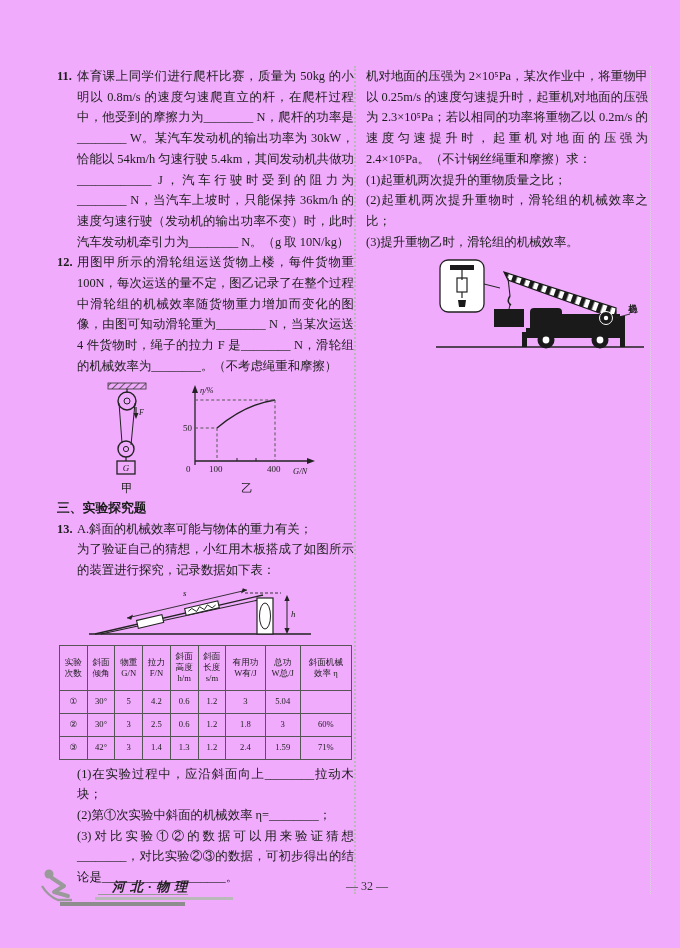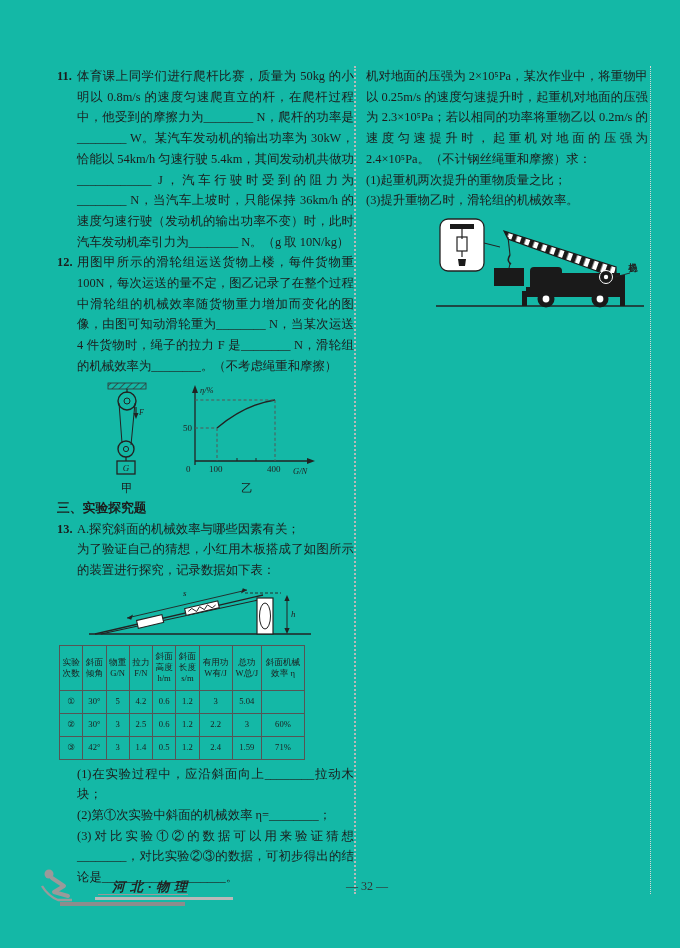--- a/index.html
+++ b/index.html
@@ -1,39 +1,39 @@
 <!DOCTYPE html>
 <html><head>
 <meta charset="utf-8">
 <style>
   html,body{margin:0;padding:0;}
   body{
     width:680px;height:948px;position:relative;background:#ffffff;
     font-family:"Liberation Serif","DejaVu Serif",serif;color:#1c1c1c;
     overflow:hidden;
   }
-  .sheet{position:absolute;inset:0;background:#14b8a6;}
+  .sheet{position:absolute;inset:0;background:#f0abfc;}
   .divider{position:absolute;left:354px;top:66px;height:828px;border-left:2px dotted #b9b9b9;}
   .edge{position:absolute;left:650px;top:66px;height:828px;border-left:1px dotted #d8d8d8;}
 
   .col-left{position:absolute;left:57px;top:66px;width:297px;}
   .col-right{position:absolute;left:366px;top:66px;width:282px;}
 
   .txt{font-size:12.4px;line-height:20.7px;text-align:justify;text-justify:inter-ideograph;}
   .prob{position:relative;padding-left:20px;}
   .prob .num{position:absolute;left:0;top:0;font-weight:700;}
   .sec{font-weight:700;font-size:12.8px;line-height:20px;margin:1px 0 1px 0;}
   .sub{padding-left:20px;}
 
   .fig12{display:flex;align-items:flex-end;gap:10px;margin:4px 0 2px 34px;}
   .figcap{text-align:center;font-size:11.5px;}
 
   .incline-wrap{margin:3px 0 3px 28px;}
 
-  table.data{border-collapse:collapse;margin:2px 0 4px 2px;width:246px;font-size:8.6px;line-height:11px;}
+  table.data{border-collapse:collapse;margin:2px 0 4px 2px;width:293px;font-size:8.6px;line-height:11px;}
   table.data th,table.data td{border:1px solid #555;text-align:center;padding:2px 1px;white-space:pre-line;font-weight:400;}
   table.data th{height:40px;vertical-align:middle;}
   table.data td{height:18px;}
 
   .crane-wrap{margin:4px 0 0 68px;}
 
   .footer-brand{position:absolute;left:112px;top:878px;font-weight:700;font-style:italic;
     font-size:13px;letter-spacing:5px;color:#222;}
   .footer-bar1{position:absolute;left:95px;top:897px;width:138px;height:3px;background:#b9b9b9;}
   .footer-bar2{position:absolute;left:60px;top:902px;width:125px;height:4px;background:#8d8d8d;}
@@ -110,21 +110,21 @@
         </svg>
         <div class="figcap">乙</div>
       </div>
     </div>
 
     <div class="sec">三、实验探究题</div>
 
     <div class="txt prob">
       <span class="num">13.</span>
     </div>
-    <div class="txt sub">A.探究斜面的机械效率与哪些因素有关；</div>
+    <div class="txt sub">A.斜面的机械效率可能与物体的重力有关；</div>
     <div class="txt sub">为了验证自己的猜想，小红用木板搭成了如图所示的装置进行探究，记录数据如下表：</div>
 
     <div class="incline-wrap">
       <svg width="232" height="54" viewBox="0 0 232 54">
         <line x1="4" y1="50" x2="226" y2="50" stroke="#222" stroke-width="1.4"></line>
         <line x1="10" y1="50" x2="178" y2="11" stroke="#222" stroke-width="1.3"></line>
         <line x1="16" y1="50" x2="180" y2="14.5" stroke="#222" stroke-width="1.1"></line>
         <rect x="52" y="33.5" width="26" height="8" fill="#fff" stroke="#222" stroke-width="1.1" transform="rotate(-13 65 37)"></rect>
         <g transform="rotate(-13 120 24)">
           <rect x="100" y="20" width="34" height="7" fill="#fff" stroke="#222" stroke-width="1.1"></rect>
@@ -181,47 +181,48 @@
           <td>5.04</td>
           <td></td>
         </tr>
         <tr>
           <td>②</td>
           <td>30°</td>
           <td>3</td>
           <td>2.5</td>
           <td>0.6</td>
           <td>1.2</td>
-          <td>2.2</td>
+          <td>1.8</td>
           <td>3</td>
           <td>60%</td>
         </tr>
         <tr>
           <td>③</td>
           <td>42°</td>
           <td>3</td>
           <td>1.4</td>
-          <td>0.5</td>
+          <td>1.3</td>
           <td>1.2</td>
           <td>2.4</td>
           <td>1.59</td>
           <td>71%</td>
         </tr>
       </tbody>
     </table>
 
     <div class="txt sub">(1)在实验过程中，应沿斜面向上________拉动木块；</div>
     <div class="txt sub">(2)第①次实验中斜面的机械效率 η=________；</div>
     <div class="txt sub">(3)对比实验①②的数据可以用来验证猜想________，对比实验②③的数据，可初步得出的结论是____________________。</div>
 
   </div>
 
   <div class="col-right">
     <div class="txt">机对地面的压强为 2×10⁵Pa，某次作业中，将重物甲以 0.25m/s 的速度匀速提升时，起重机对地面的压强为 2.3×10⁵Pa；若以相同的功率将重物乙以 0.2m/s 的速度匀速提升时，起重机对地面的压强为 2.4×10⁵Pa。（不计钢丝绳重和摩擦）求：</div>
     <div class="txt">(1)起重机两次提升的重物质量之比；</div>
+    <div class="txt">(2)起重机两次提升重物时，滑轮组的机械效率之比；</div>
     <div class="txt">(3)提升重物乙时，滑轮组的机械效率。</div>
 
     <div class="crane-wrap">
       <svg width="212" height="96" viewBox="0 0 212 96">
         <defs>
           <pattern id="boomStripe" width="9" height="9" patternUnits="userSpaceOnUse" patternTransform="rotate(20)">
             <rect width="9" height="9" fill="#fff"></rect>
             <rect width="4.5" height="9" fill="#1a1a1a"></rect>
           </pattern>
         </defs>

